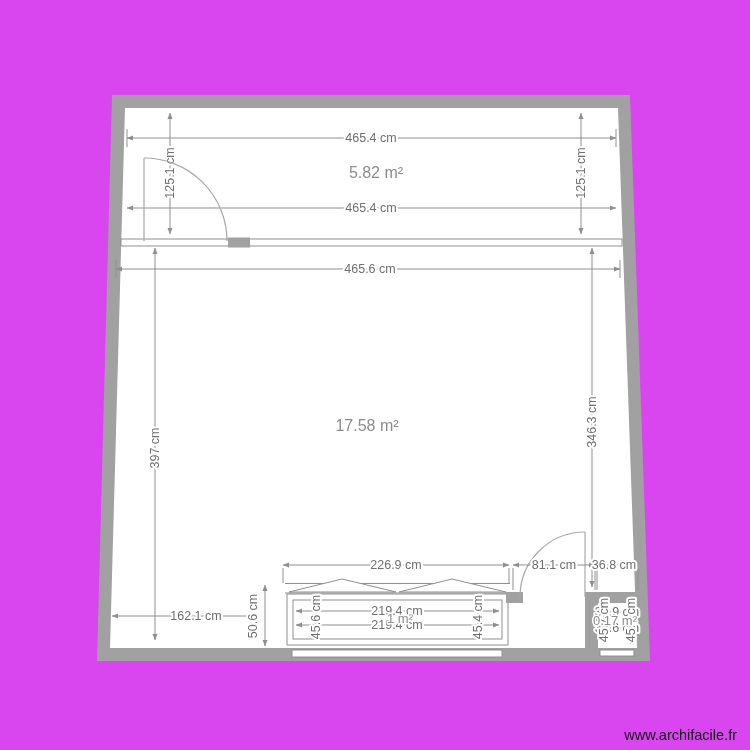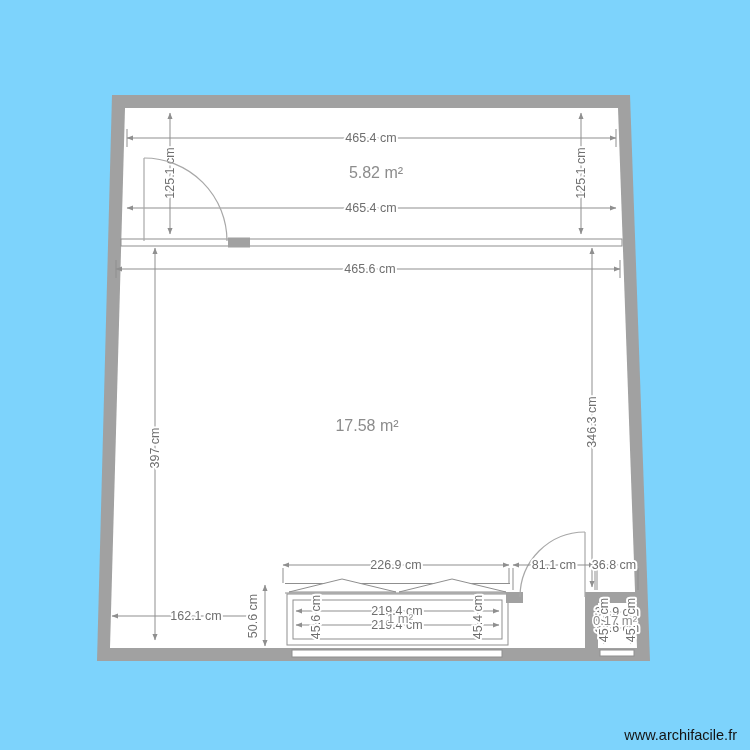--- a/index.html
+++ b/index.html
@@ -1,17 +1,17 @@
 <!DOCTYPE html>
 <html style="--wall: #a1a1a1; --dim-line: #8f8f8f; --dim-text: #6f6f6f; --area-text: #8c8c8c; --door: #a8a8a8; --wm-text: #141414;"><head>
 <meta charset="utf-8">
 <style>
   html,body{margin:0;padding:0;background:#fff;}
   #stage{
-    position:relative;width:750px;height:750px;background:#7dd3fc;overflow:hidden;
+    position:relative;width:750px;height:750px;background:#d946ef;overflow:hidden;
     font-family:"Liberation Sans", sans-serif;
   }
   svg text{user-select:none;}
   .wall{fill:var(--wall);stroke:none;}
   .floor{fill:#ffffff;stroke:none;}
   .part{fill:#ffffff;stroke:var(--dim-line);stroke-width:1;}
   .solid{fill:var(--wall);stroke:none;}
   .win{fill:#ffffff;stroke:var(--dim-line);stroke-width:1;}
   .dline{stroke:var(--dim-line);stroke-width:1;fill:none;}
   .thin{stroke:var(--dim-line);stroke-width:1;fill:none;}

